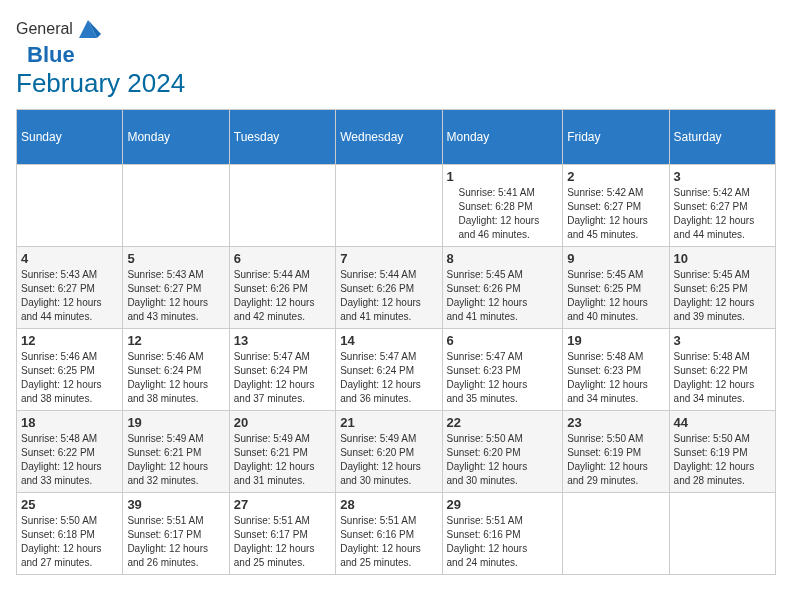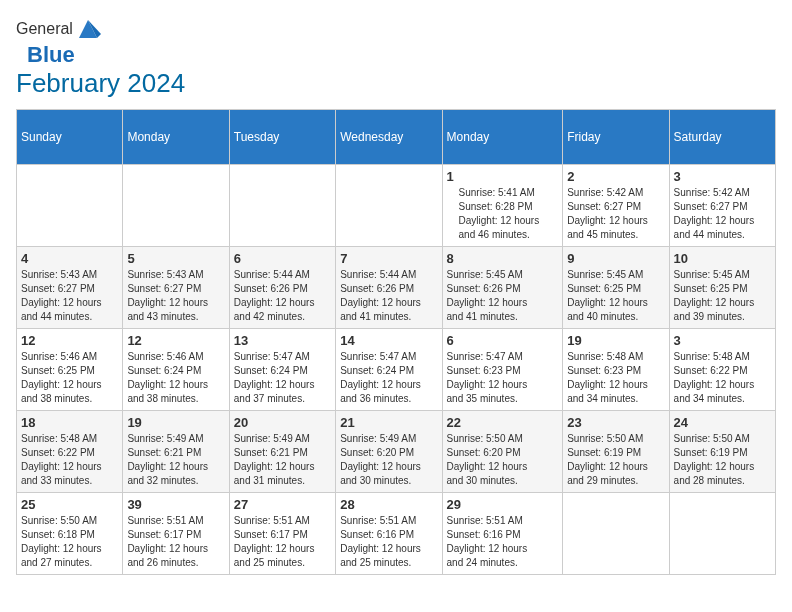--- a/index.html
+++ b/index.html
@@ -277,21 +277,21 @@
 and 30 minutes.</div>
         </td>
         <td>
           <span class="day-num">23</span>
           <div class="day-info" style="white-space: pre-line;">Sunrise: 5:50 AM
 Sunset: 6:19 PM
 Daylight: 12 hours
 and 29 minutes.</div>
         </td>
         <td>
-          <span class="day-num">24</span>
+          <span class="day-num">44</span>
           <div class="day-info" style="white-space: pre-line;">Sunrise: 5:50 AM
 Sunset: 6:19 PM
 Daylight: 12 hours
 and 28 minutes.</div>
         </td>
       </tr>
       <tr>
         <td>
           <span class="day-num">25</span>
           <div class="day-info" style="white-space: pre-line;">Sunrise: 5:50 AM

